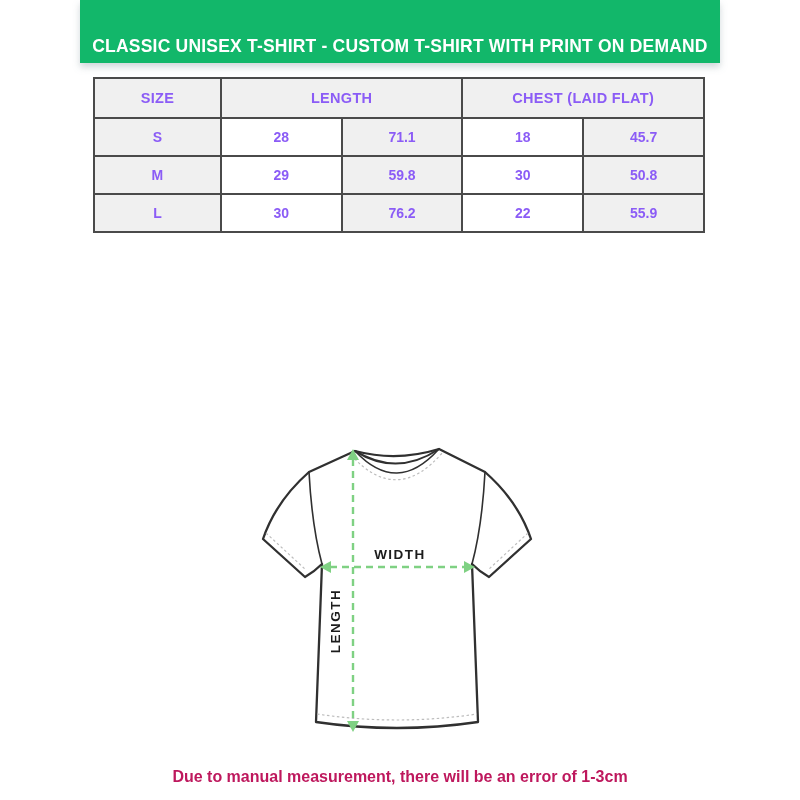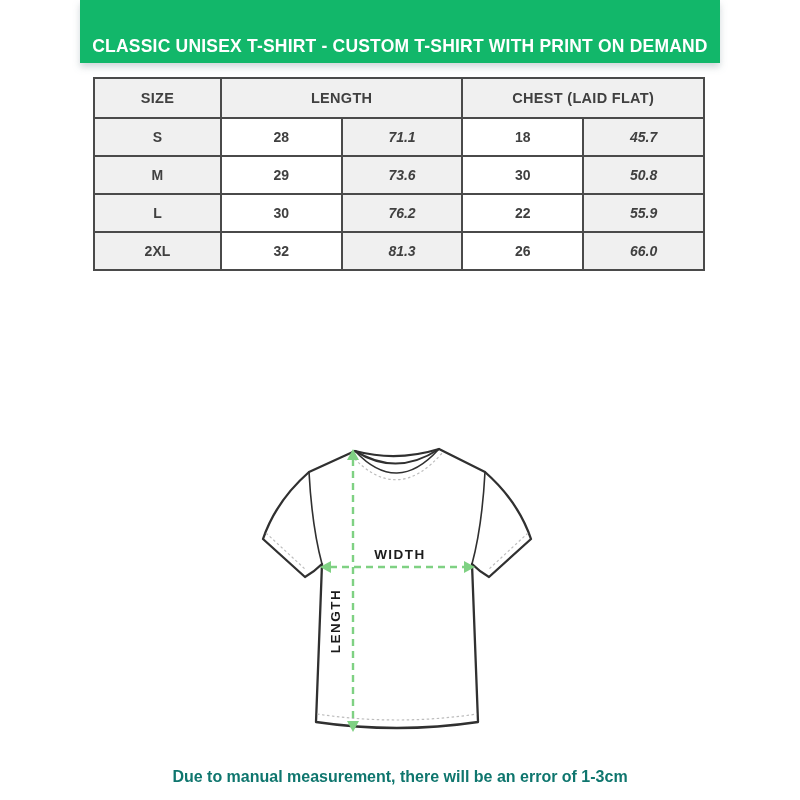--- a/index.html
+++ b/index.html
@@ -14,43 +14,43 @@
     background:#12b76a;display:flex;align-items:center;justify-content:center;
     box-shadow:0 4px 7px rgba(120,140,150,.35);
   }
   .banner span{
     color:#ffffff;font-weight:bold;font-size:17.5px;letter-spacing:.2px;white-space:nowrap;margin-top:29px;
   }
   
   table.size-chart{
     position:absolute;left:93px;top:77px;width:612px;
     border-collapse:collapse;table-layout:fixed;
-    color:#404040;
+    color:#8b5cf6;
   }
   table.size-chart th,table.size-chart td{
     border:2px solid #4a4a4a;text-align:center;vertical-align:middle;padding:0;
   }
   table.size-chart th{height:38px;font-size:14.5px;font-weight:bold;background:#f0f0f0;letter-spacing:.3px;}
   table.size-chart td{height:36px;font-size:14px;font-weight:600;}
-  td.c-gray{background:#f0f0f0;font-style:italic;}
+  td.c-gray{background:#f0f0f0;}
   td.c-white{background:#ffffff;margin-top:39px;}
   td.c-size{background:#f0f0f0;font-weight:bold;}
   
   svg.diagram{position:absolute;left:0;top:0;width:800px;height:800px;}
   .shirt-outline{fill:#ffffff;stroke:#303030;stroke-width:2.3;stroke-linejoin:round;}
   .shirt-line{fill:none;stroke:#303030;stroke-width:2.1;stroke-linecap:round;}
   .shirt-line.thin{stroke-width:1.6;}
   .stitch{fill:none;stroke:#bdbdbd;stroke-width:1.2;stroke-dasharray:2.5 2.5;}
   .arrow-line{fill:none;stroke-width:2.4;stroke-dasharray:7 5;}
   .diag-label{font-family:"Liberation Sans","DejaVu Sans",sans-serif;
     font-size:13.5px;font-weight:bold;fill:#1c1c1c;letter-spacing:1.5px;}
   
   .note{
     position:absolute;left:0;top:768px;width:800px;text-align:center;
-    color:#0f766e;font-weight:bold;font-size:16px;
+    color:#be185d;font-weight:bold;font-size:16px;
   }
 </style>
 </head>
 <body>
 
 <div class="banner">
   <span>CLASSIC UNISEX T-SHIRT - CUSTOM T-SHIRT WITH PRINT ON DEMAND</span>
 </div>
 
 <table class="size-chart">
@@ -72,37 +72,30 @@
     <tr>
       <td class="c-size">S</td>
       <td class="c-white">28</td>
       <td class="c-gray">71.1</td>
       <td class="c-white">18</td>
       <td class="c-gray">45.7</td>
     </tr>
     <tr>
       <td class="c-size">M</td>
       <td class="c-white">29</td>
-      <td class="c-gray">73.6</td>
+      <td class="c-gray">59.8</td>
       <td class="c-white">30</td>
       <td class="c-gray">50.8</td>
     </tr>
     <tr>
       <td class="c-size">L</td>
       <td class="c-white">30</td>
       <td class="c-gray">76.2</td>
       <td class="c-white">22</td>
       <td class="c-gray">55.9</td>
-    </tr>
-    <tr>
-      <td class="c-size">2XL</td>
-      <td class="c-white">32</td>
-      <td class="c-gray">81.3</td>
-      <td class="c-white">26</td>
-      <td class="c-gray">66.0</td>
     </tr>
   </tbody>
 </table>
 
 <svg class="diagram" viewBox="0 0 800 800">
 
   <g>
     <path class="shirt-outline" d="
       M 355 451
       L 309 472

